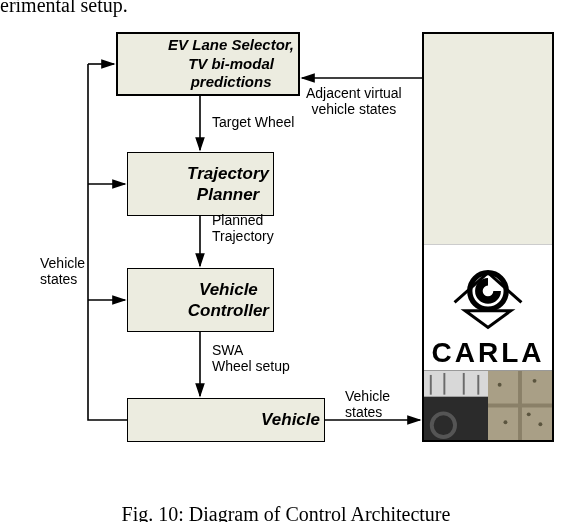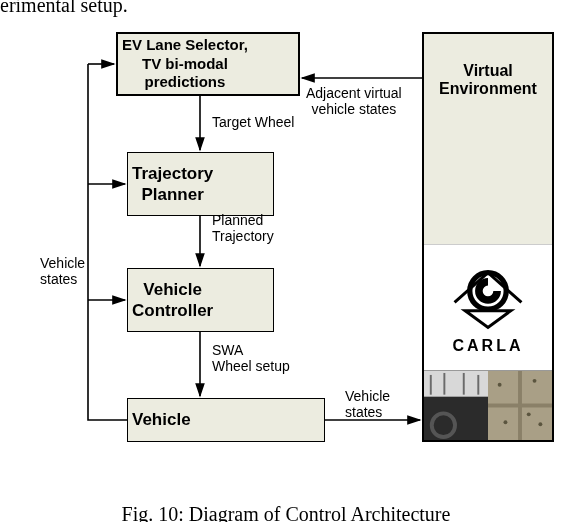--- a/index.html
+++ b/index.html
@@ -18,26 +18,27 @@
     font-family: "Times New Roman", serif;
     font-size: 20px;
     color: #000;
   }
   .box {
     position: absolute;
     background: #ecece0;
     border: 2px solid #000;
     display: flex;
     align-items: center;
-    justify-content: flex-start;
+    justify-content: flex-end;
     text-align: center;
     font-weight: bold;
     font-size: 15px;
     line-height: 1.25;
     padding: 4px;
+    font-style: italic;
   }
   .box-light {
     border-width: 1.5px;
     font-weight: bold;
   }
   .right-panel {
     position: absolute;
     background: #ecece0;
     border: 2px solid #000;
   }
@@ -56,21 +57,21 @@
     border-top: 1px solid #ccc;
     display: flex;
     flex-direction: column;
     align-items: center;
   }
   .carla-logo {
     margin-top: 14px;
   }
   .carla-text {
     font-weight: 900;
-    font-size: 16px;
+    font-size: 28px;
     letter-spacing: 3px;
     margin-top: 2px;
     font-family: Arial, sans-serif;
     text-align: center;
   }
   .sim-images {
     position: absolute;
     left: 0; right: 0; bottom: 0;
     height: 70px;
     display: flex;
@@ -128,24 +129,20 @@
 <div class="box box-light" style="left:127px; top:268px; width:147px; height:64px; font-size:17px;">
   <span style="white-space:pre-line;">Vehicle
 Controller</span>
 </div>
 
 <div class="box box-light" style="left:127px; top:398px; width:198px; height:44px; font-size:17px;">
   <span>Vehicle</span>
 </div>
 
 <div class="right-panel" style="left:422px; top:32px; width:132px; height:410px;">
-  <div class="ve-label" style="top:28px;">
-    <span style="white-space:pre-line;">Virtual
-Environment</span>
-  </div>
   <div class="carla-area" style="top:210px; bottom:0;">
     <svg class="carla-logo" width="76" height="76" viewBox="0 0 100 100">
       <circle cx="50" cy="42" r="24" fill="none" stroke="#000" stroke-width="7"></circle>
       <path d="M 50 30 A 12 12 0 1 0 62 42" fill="none" stroke="#000" stroke-width="10" stroke-linecap="butt"></path>
       <path d="M 20 68 L 50 90 L 80 68 Z" fill="none" stroke="#000" stroke-width="4"></path>
       <path d="M 6 57 L 50 18 L 94 57" fill="none" stroke="#000" stroke-width="4" stroke-linejoin="miter"></path>
     </svg>
     <div class="carla-text">CARLA</div>
     <div class="sim-images">
       <div class="sim-img left">

